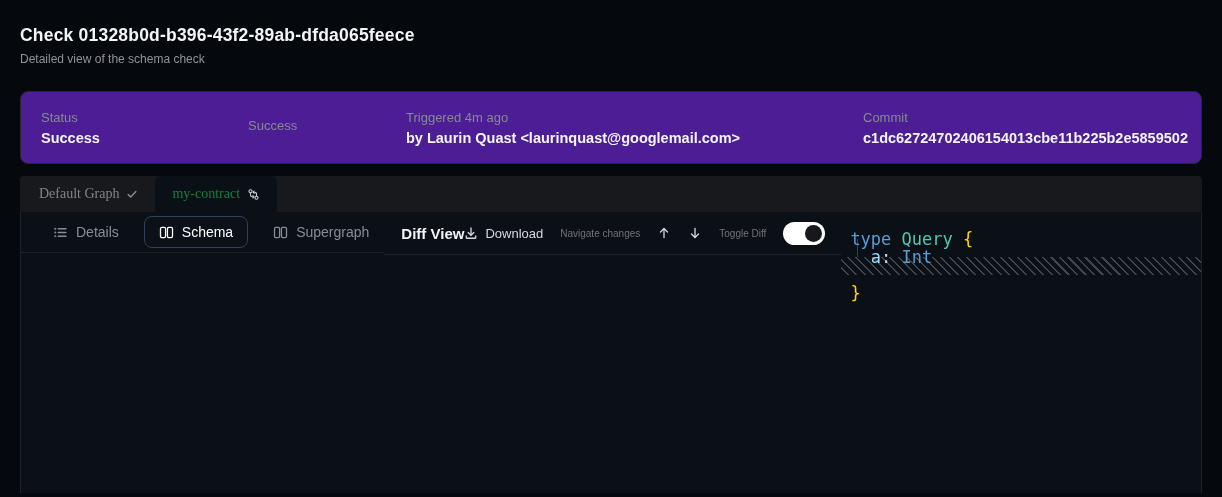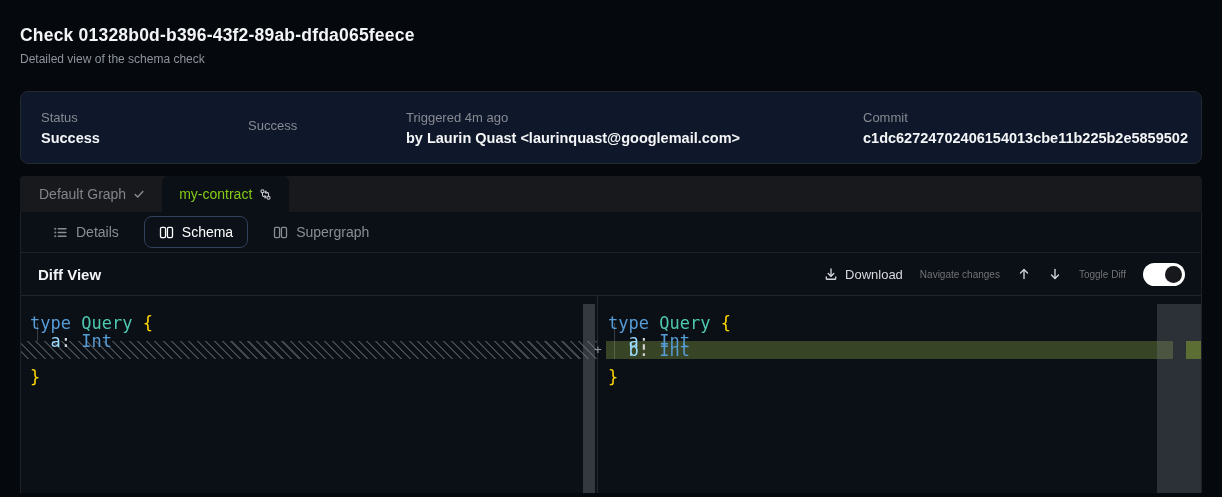--- a/index.html
+++ b/index.html
@@ -11,49 +11,49 @@
     position:relative;
   }
   .header { padding:25px 20px 0 20px; }
   .page-title { font-size:17.5px; font-weight:700; color:#f3f4f6; letter-spacing:.2px; }
   .page-subtitle { margin-top:6px; font-size:12px; color:#8f949c; }
 
   
   .status-card {
     margin:25px 20px 0 20px; height:73px;
     border:1px solid #242830; border-radius:8px;
-    background:#0f172a;
+    background:#4c1d95;
     display:flex; align-items:center; padding:0 20px;
   }
   .sc-field { display:flex; flex-direction:column; justify-content:center; }
   .sc-field .lbl { font-size:13px; color:#868a92; margin-bottom:5px; }
   .sc-field .val { font-size:14.5px; color:#f4f5f7; font-weight:600; }
   .sc-f0 { width:207px; } .sc-f1 { width:158px; } .sc-f2 { flex:1; } .sc-f3 { width:318px; }
 
   
   .graph-tabs {
     margin:12px 20px 0 20px; height:36px;
     background:#18191c; border-radius:4px 4px 0 0;
-    display:flex; align-items:stretch; padding-left:2px;
+    display:flex; align-items:stretch; padding-left:2px;font-family:Liberation Serif, serif;
   }
   .gtab {
     display:flex; align-items:center; gap:7px;
     padding:0 17px; font-size:14px; color:#81848b; cursor:default;
   }
   .gtab .gt-ic { display:flex; align-items:center; color:#8a8d94; }
   .gtab.active {
-    background:#0b0f16; color:#84cc16; border-radius:6px 6px 0 0;
+    background:#0b0f16; color:#15803d; border-radius:6px 6px 0 0;
   }
   .gtab.active .gt-ic { color:#c8cbd1; }
 
   
   .content {
     margin:0 20px; height:281px; background:#0b0f16;
     border-left:1px solid #1e222a; border-right:1px solid #1e222a;
-    display:flex; flex-direction:column;
+    display:flex; flex-direction:row;
   }
   .view-tabs {
     height:41px; display:flex; align-items:center; padding-left:17px; gap:10px;
     border-bottom:1px solid #1b2029; flex:none;
   }
   .vtab {
     display:flex; align-items:center; gap:8px; font-size:14px;
     color:#898d95; padding:7px 14px; border:1px solid transparent; border-radius:8px;
   }
   .vtab .vt-ic { display:flex; align-items:center; }

